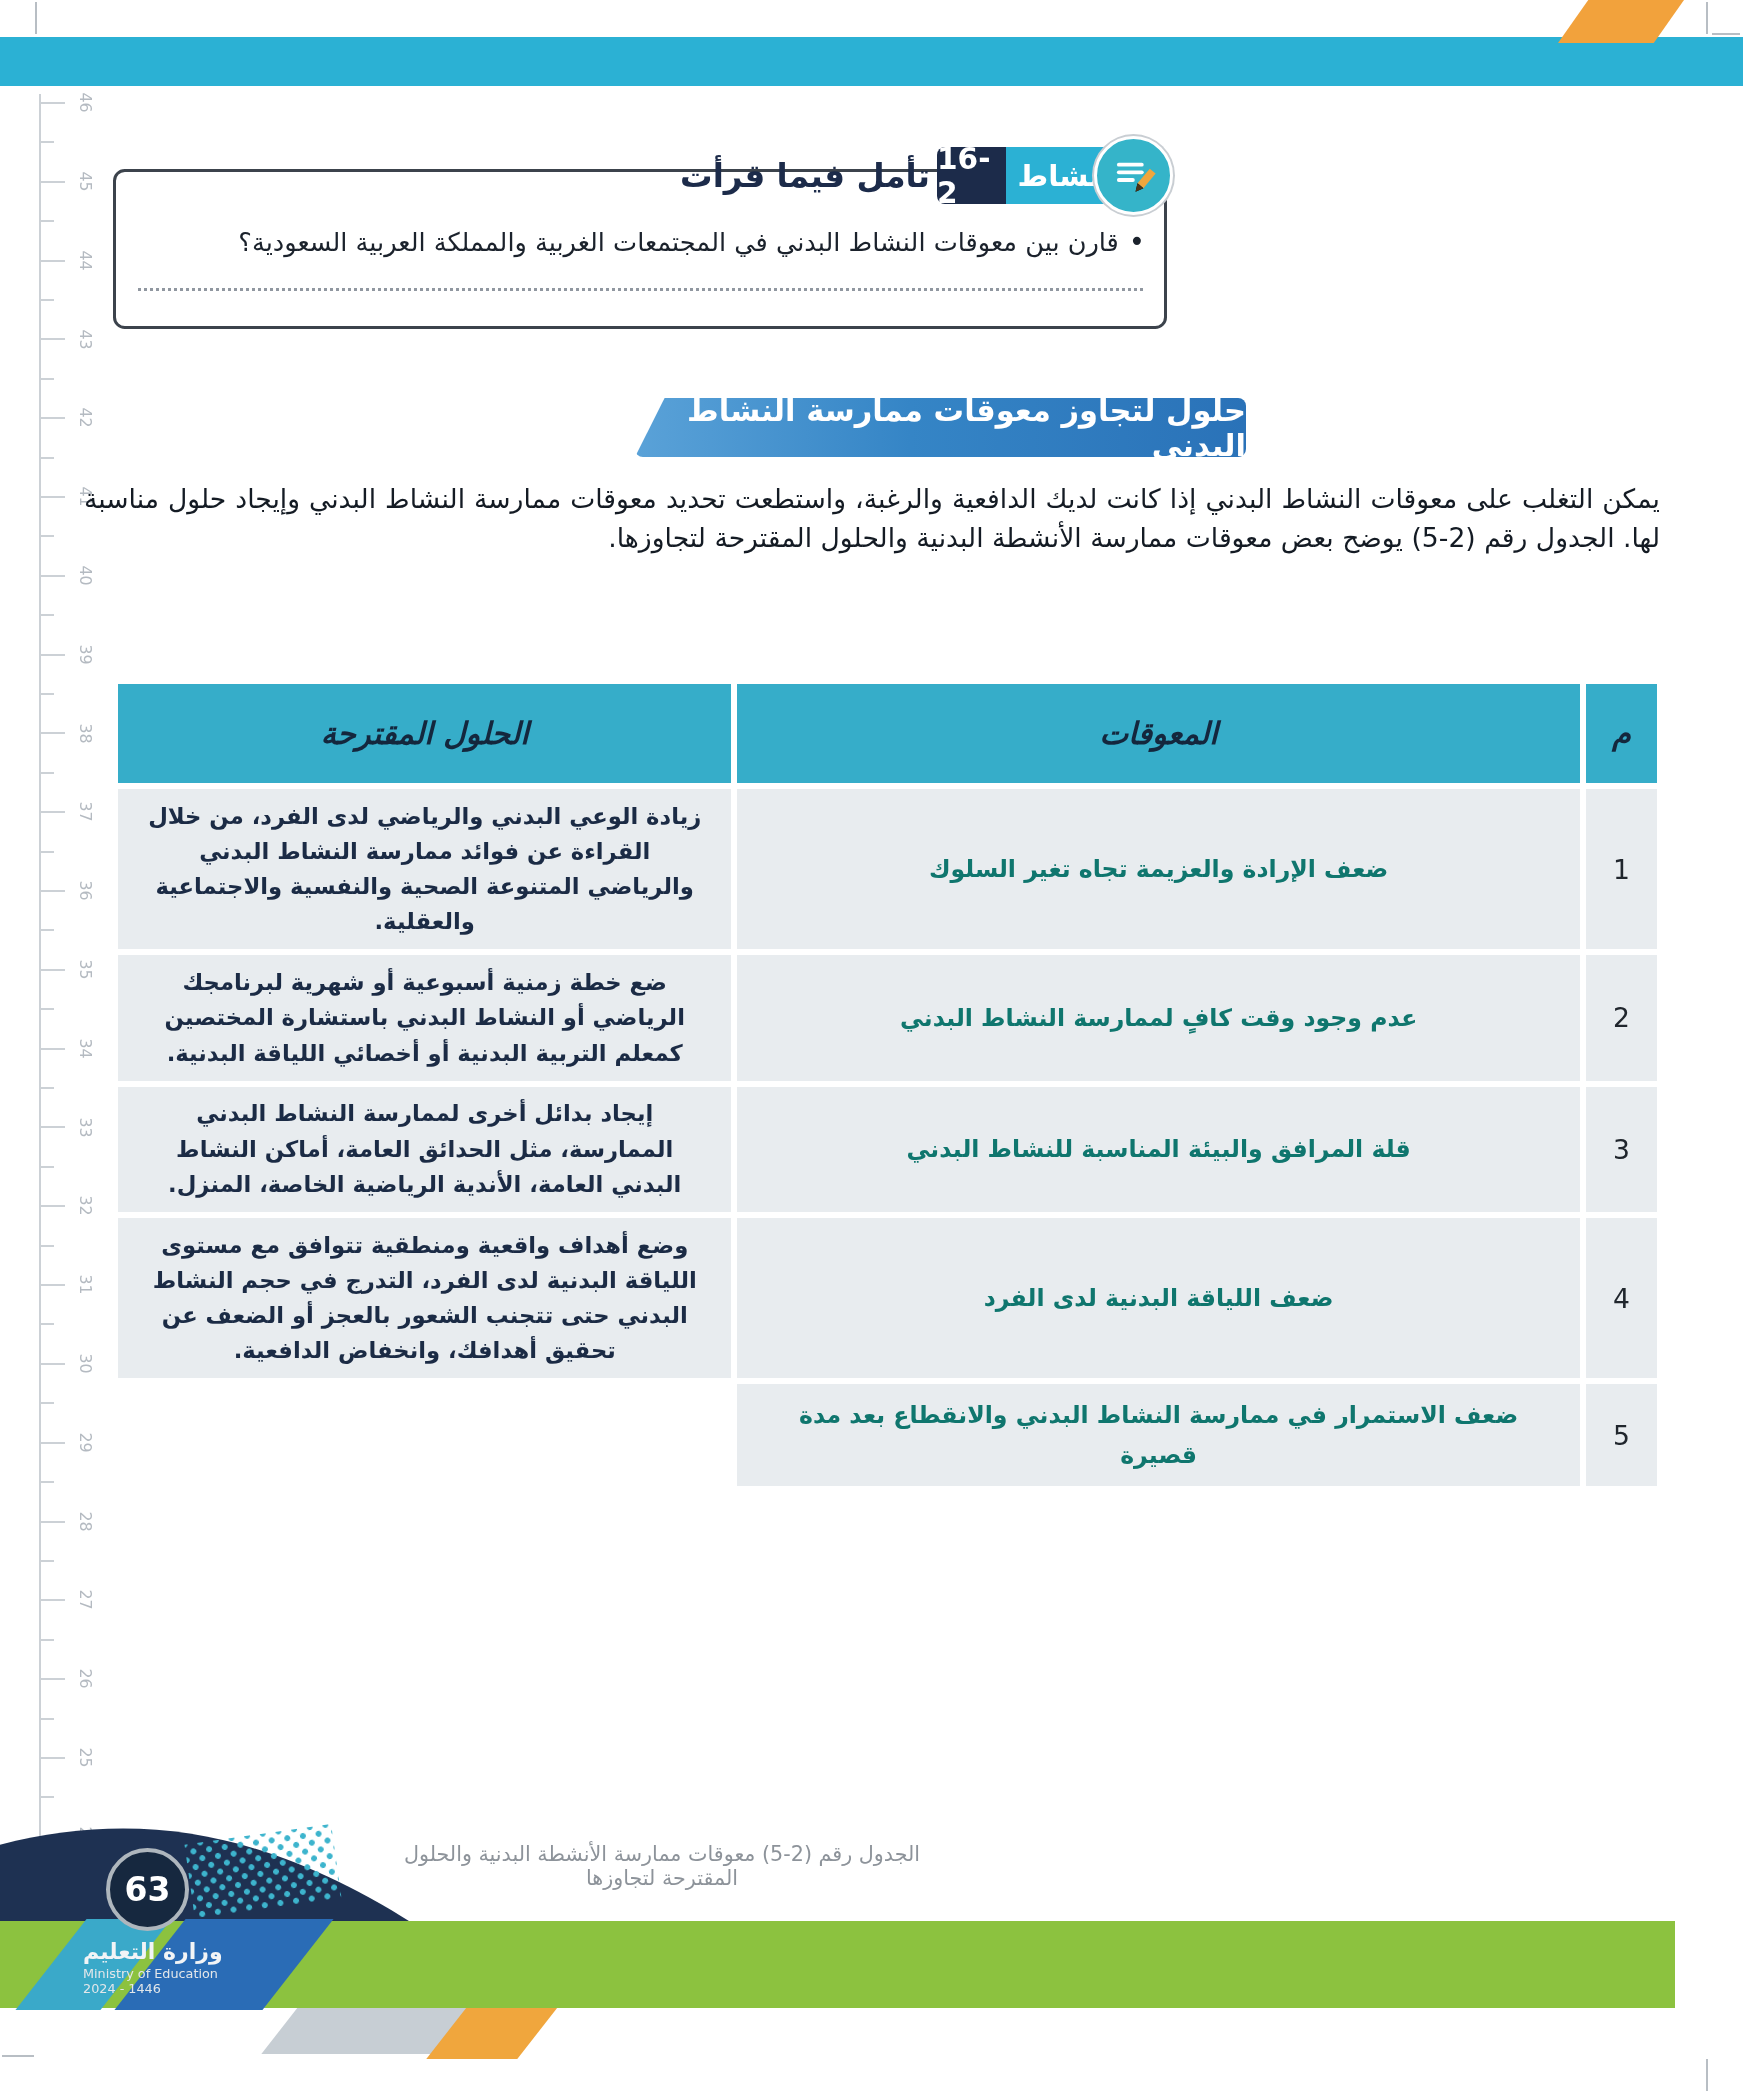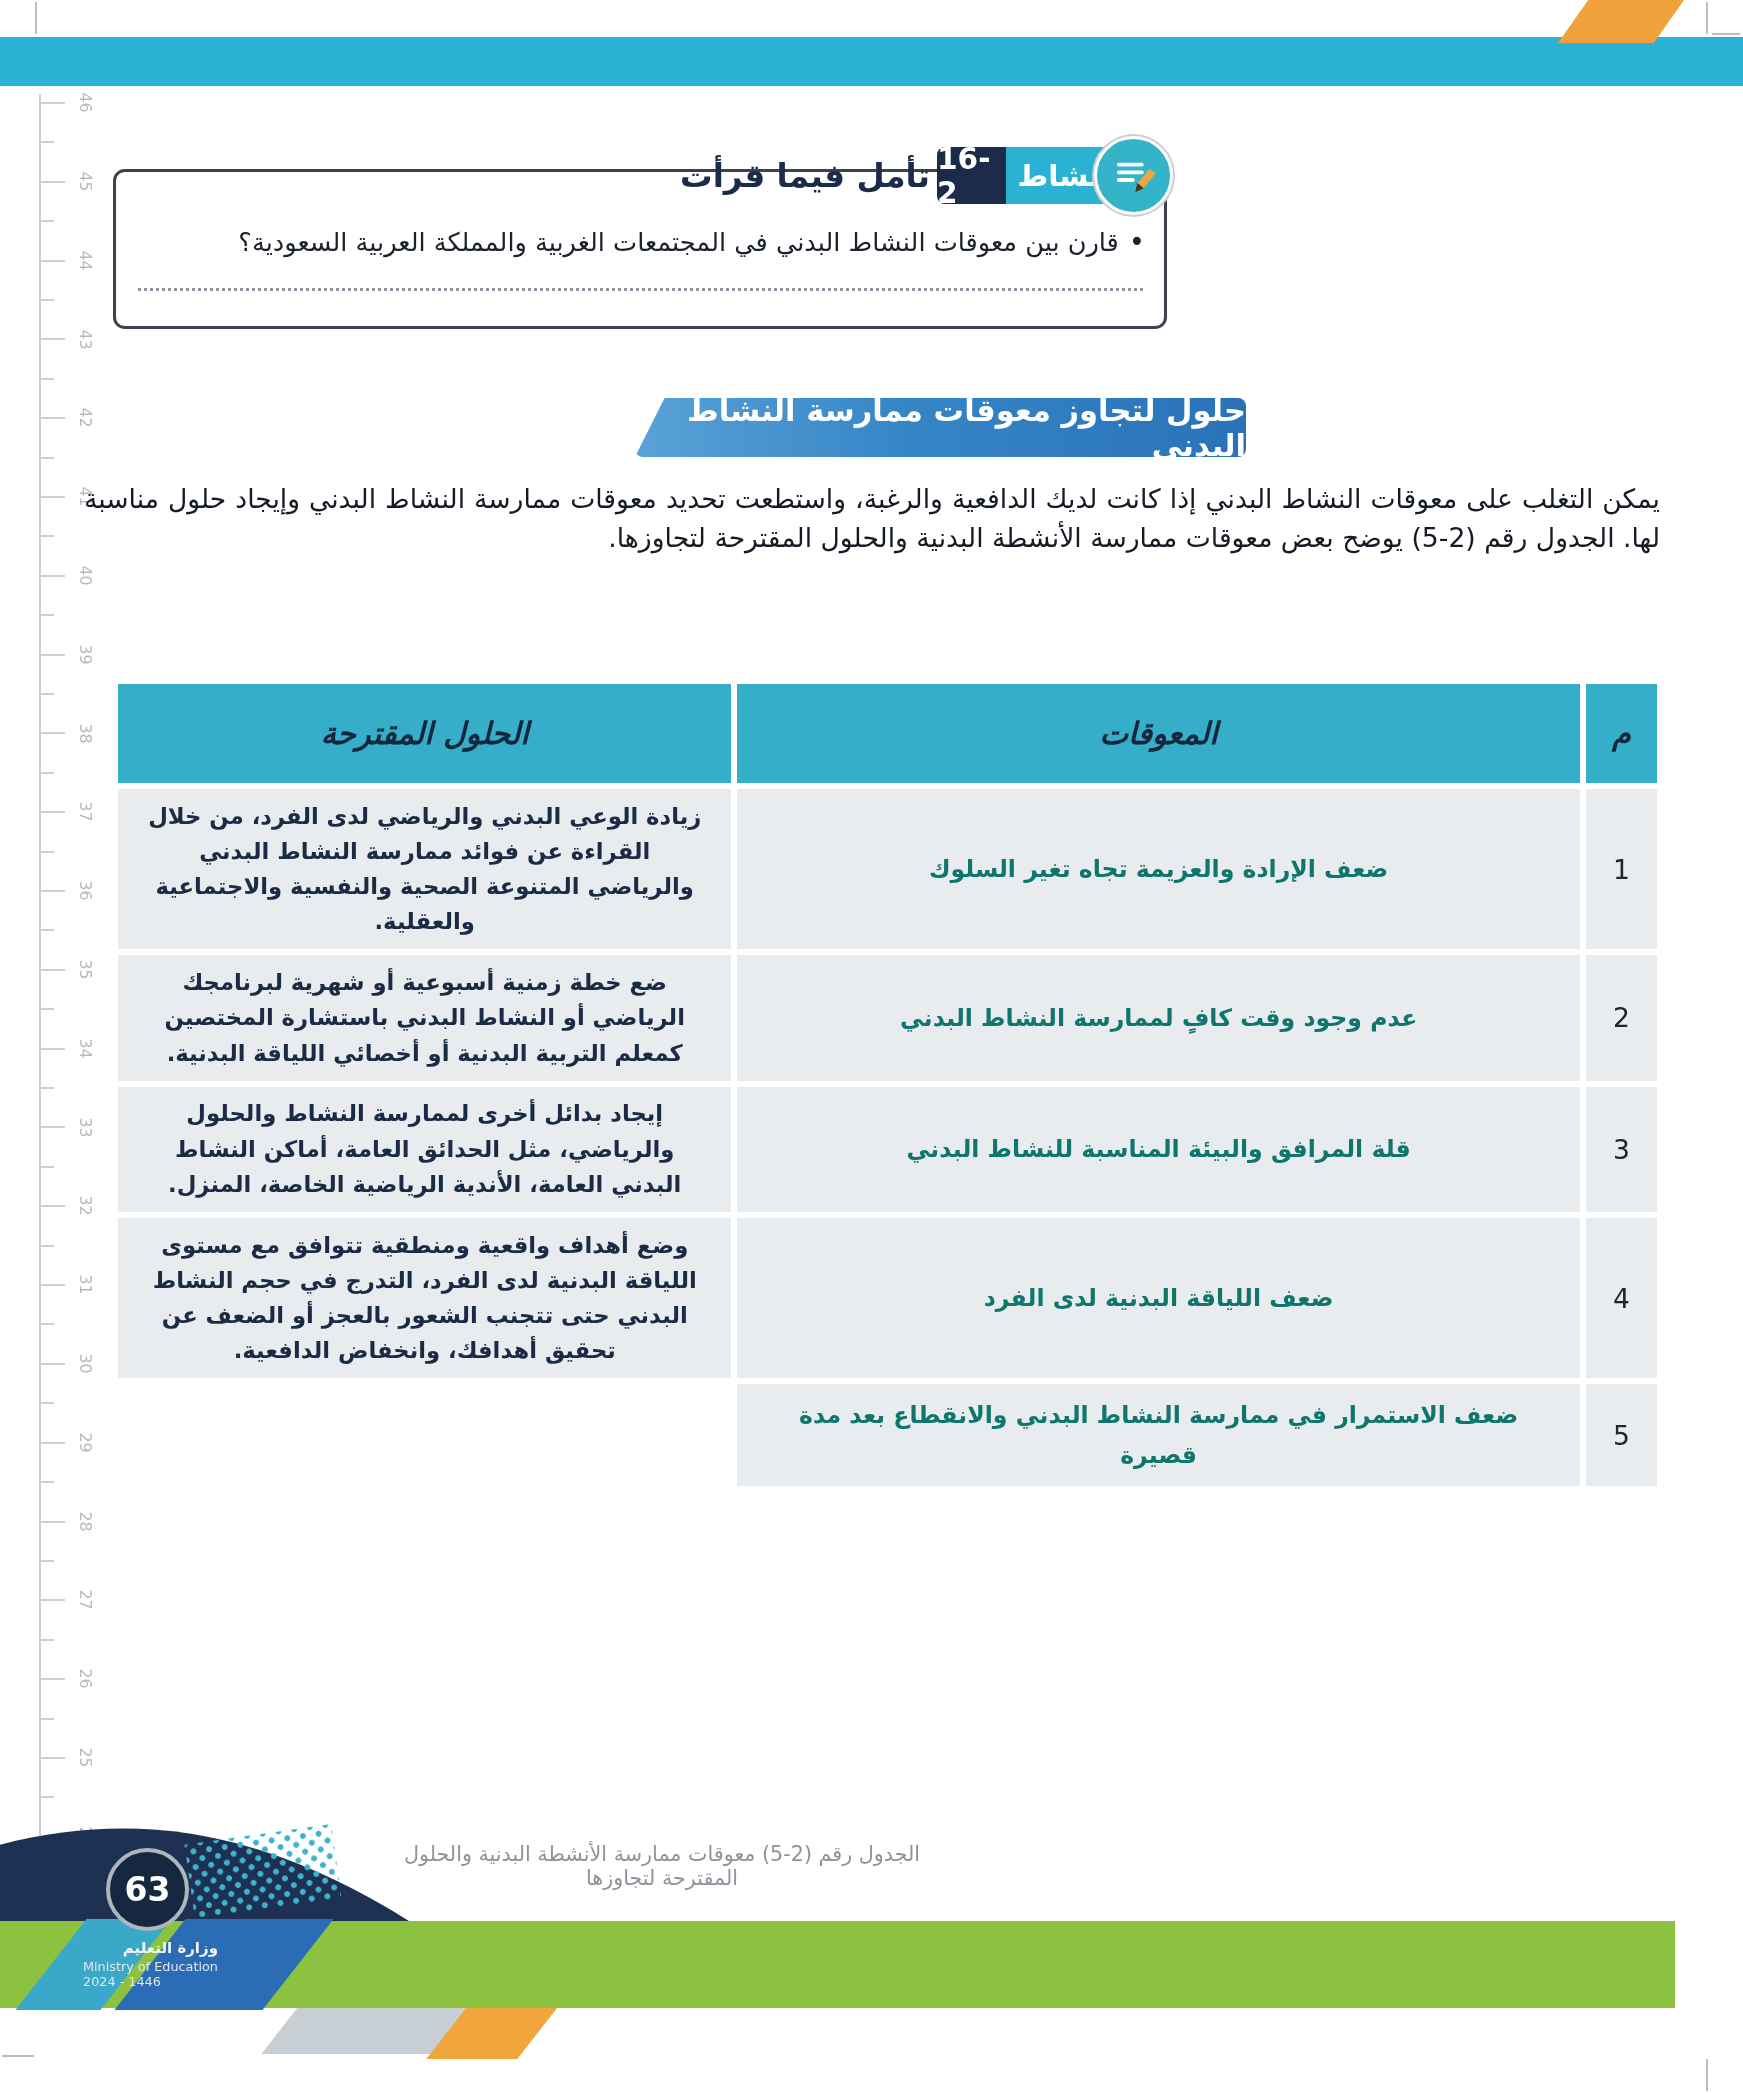--- a/index.html
+++ b/index.html
@@ -76,21 +76,21 @@
   .stripe { position:absolute; transform:skewX(-38deg); }
   .stripe-teal   { left:51px;  top:1919px; width:85px;  height:91px;  background:#3aa9c9; z-index:3; }
   .stripe-blue   { left:150px; top:1919px; width:148px; height:91px;  background:#2a6cb6; z-index:3; }
   .stripe-silver { left:300px; top:1955px; width:227px; height:99px; background:#c7ced4; z-index:1; }
   .stripe-orange { left:463px; top:1965px; width:91px;  height:94px;  background:#f0a63d; z-index:1; }
   .gauge { position:absolute; left:106px; top:1848px; width:83px; height:83px; border-radius:50%;
     background:#16283f; border:4.9px solid #aeb6bd; z-index:6;
     display:flex; align-items:center; justify-content:center;
     color:#fff; font-size:33px; font-weight:bold; }
   .ministry { position:absolute; left:83px; top:1939px; z-index:6; color:#f2f4f6; direction:rtl; text-align:right; }
-  .m-ar { font-size:15px; font-weight:bold; }
+  .m-ar { font-size:22px; font-weight:bold; }
   .m-en { font-size:12.8px; direction:ltr; text-align:left; color:#e3e7ea; margin-top:2px; }
   .m-yr { font-size:12.8px; direction:ltr; text-align:left; color:#e3e7ea; }
 </style>
 </head>
 <body>
 
 <div class="topbar"></div>
 <div class="corner-orange"></div>
 <div class="mark" style="left:35px; top:2px; width:2px; height:31.5px;"></div>
 <div class="mark" style="left:1706px; top:2px; width:2px; height:31.5px;"></div>
@@ -205,21 +205,21 @@
   <div class="cell num r1">1</div>
   <div class="cell barrier r1">ضعف الإرادة والعزيمة تجاه تغير السلوك</div>
   <div class="cell sol r1">زيادة الوعي البدني والرياضي لدى الفرد، من خلال القراءة عن فوائد ممارسة النشاط البدني والرياضي المتنوعة الصحية والنفسية والاجتماعية والعقلية.</div>
 
   <div class="cell num r2">2</div>
   <div class="cell barrier r2">عدم وجود وقت كافٍ لممارسة النشاط البدني</div>
   <div class="cell sol r2">ضع خطة زمنية أسبوعية أو شهرية لبرنامجك الرياضي أو النشاط البدني باستشارة المختصين كمعلم التربية البدنية أو أخصائي اللياقة البدنية.</div>
 
   <div class="cell num r3">3</div>
   <div class="cell barrier r3">قلة المرافق والبيئة المناسبة للنشاط البدني</div>
-  <div class="cell sol r3">إيجاد بدائل أخرى لممارسة النشاط والحلول والرياضي، مثل الحدائق العامة، أماكن النشاط البدني العامة، الأندية الرياضية الخاصة، المنزل.</div>
+  <div class="cell sol r3">إيجاد بدائل أخرى لممارسة النشاط البدني الممارسة، مثل الحدائق العامة، أماكن النشاط البدني العامة، الأندية الرياضية الخاصة، المنزل.</div>
 
   <div class="cell num r4">4</div>
   <div class="cell barrier r4">ضعف اللياقة البدنية لدى الفرد</div>
   <div class="cell sol r4">وضع أهداف واقعية ومنطقية تتوافق مع مستوى اللياقة البدنية لدى الفرد، التدرج في حجم النشاط البدني حتى تتجنب الشعور بالعجز أو الضعف عن تحقيق أهدافك، وانخفاض الدافعية.</div>
 
   <div class="cell num r5">5</div>
   <div class="cell barrier r5">ضعف الاستمرار في ممارسة النشاط البدني والانقطاع بعد مدة قصيرة</div>
 </div>
 
 <div class="caption">الجدول رقم (2-5) معوقات ممارسة الأنشطة البدنية والحلول المقترحة لتجاوزها</div>

